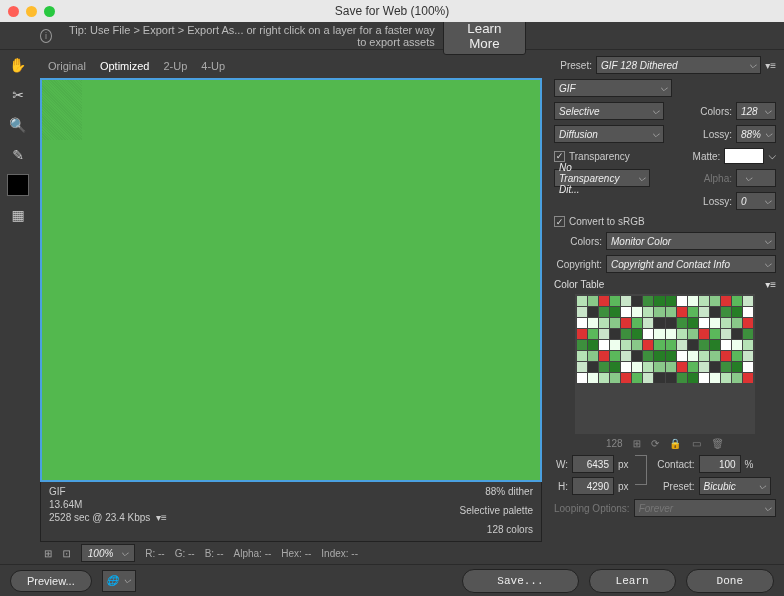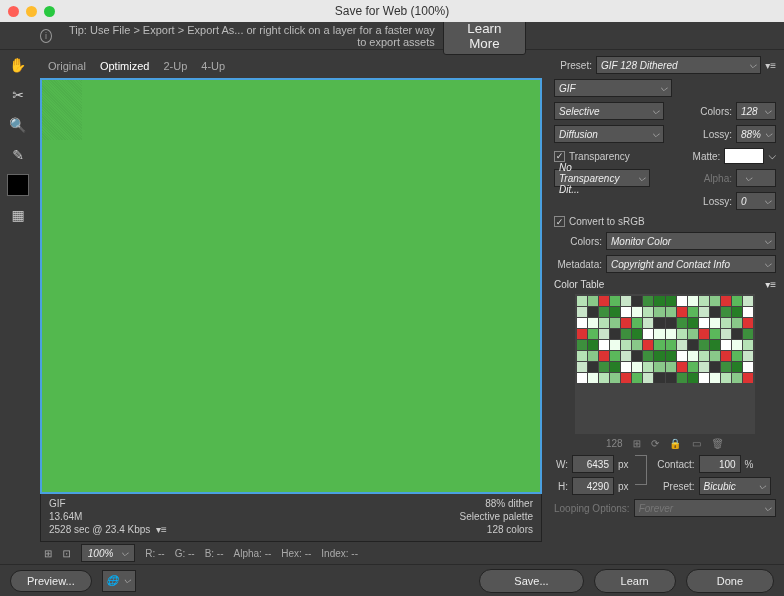--- a/index.html
+++ b/index.html
@@ -16,42 +16,42 @@
 .toolcol { width: 36px; background: #3a3a3a; padding-top: 4px; display: flex; flex-direction: column; align-items: center; gap: 8px; }
 .toolcol .t { width: 22px; height: 22px; display: flex; align-items: center; justify-content: center; color: #ccc; font-size: 14px; }
 .toolcol .sw { width: 22px; height: 22px; background: #000; border: 1px solid #666; }
 .center { flex: 1; padding: 4px 6px 0 4px; display: flex; flex-direction: column; }
 .tabs { display: flex; gap: 14px; padding: 6px 8px 6px 8px; font-size: 11px; color: #aaa; }
 .tabs .tab.on { color: #fff; }
 .preview { flex: 1; border: 2px solid #4aa0e0; background: #53b84e; position: relative; }
 .preview .noise { position: absolute; left: 0; top: 0; width: 40px; height: 60px; background: repeating-linear-gradient(45deg,#4aa847,#4aa847 1px,#53b84e 1px,#53b84e 2px); opacity: .5; }
 .pinfo { background: #3a3a3a; border: 1px solid #222; border-top: none; padding: 4px 8px 6px 8px; display: flex; font-size: 10px; color: #ccc; }
 .pinfo .l { display: flex; flex-direction: column; gap: 2px; }
-.pinfo .r { margin-left: auto; text-align: right; display: flex; flex-direction: column; gap: 2px; }
+.pinfo .r { margin-left: auto; text-align: right; display: flex; flex-direction: column; gap: 8px; }
 .statrow { height: 22px; display: flex; align-items: center; gap: 10px; padding: 2px 4px; font-size: 10px; color: #aaa; }
 .statrow .sel { background: #555; border: 1px solid #222; padding: 1px 6px; color: #eee; display: inline-flex; align-items: center; gap: 4px; }
 .right { width: 236px; padding: 6px 8px 0 6px; font-size: 10px; color: #ccc; overflow: hidden; }
 .row { display: flex; align-items: center; gap: 4px; margin-bottom: 5px; }
 .row .lab { text-align: right; }
 .sel, .inp { background: #555; border: 1px solid #222; color: #eee; font-size: 10px; padding: 2px 4px; height: 18px; }
 .sel { display: inline-flex; align-items: center; justify-content: space-between; font-style: italic; }
 .sel::after { content: "⌵"; font-size: 9px; margin-left: 4px; color: #bbb; }
 .chk { width: 11px; height: 11px; border: 1px solid #888; display: inline-flex; align-items: center; justify-content: center; font-size: 9px; color: #ddd; }
 .swatch { width: 40px; height: 16px; background: #fff; border: 1px solid #222; }
 .sect { color: #ddd; margin: 6px 0 4px 0; font-size: 10px; text-align: right; }
 .ct { width: 180px; height: 140px; background: #444; position: relative; margin: 0 auto 4px; }
 .ctgrid { display: grid; grid-template-columns: repeat(16,1fr); grid-auto-rows: 10px; gap: 1px; padding: 2px; }
 .ctgrid div { background: #6c6; }
 .ctools { display: flex; gap: 10px; justify-content: center; color: #888; font-size: 10px; margin-bottom: 6px; }
 .isrow { display: flex; align-items: center; gap: 4px; margin-bottom: 4px; }
 .isrow .lab { width: 14px; text-align: right; }
 .isrow .inp { width: 42px; text-align: right; }
 .bottom { height: 32px; background: #3a3a3a; border-top: 1px solid #2a2a2a; display: flex; align-items: center; padding: 0 10px; gap: 10px; }
 .btn { background: #555; border: 1px solid #222; color: #eee; padding: 4px 16px; border-radius: 12px; font-size: 11px; }
-.btn.pill { border-radius: 14px; padding: 5px 34px; }
+.btn.pill { border-radius: 14px; padding: 5px 34px; font-family: Liberation Mono, monospace; }
 .link { width: 12px; height: 30px; border: 1px solid #777; border-left: none; margin: 0 2px; }
 .dim { color: #777; }
 </style>
 </head>
 <body>
 
 <div class="titlebar">
   <div class="traffic">
     <div class="tdot tr"></div>
     <div class="tdot ty"></div>
@@ -148,21 +148,21 @@
       </div>
     <div class="row" style="margin-top:6px">
         <span class="chk">✓</span>
         <span>Convert to sRGB</span>
       </div>
     <div class="row">
         <span class="lab" style="width:48px">Colors:</span>
         <span class="sel" style="flex:1">Monitor Color</span>
       </div>
     <div class="row">
-        <span class="lab" style="width:48px">Metadata:</span>
+        <span class="lab" style="width:48px">Copyright:</span>
         <span class="sel" style="flex:1">Copyright and Contact Info</span>
       </div>
 
     <div class="sect" style="display:flex">
         <span>Color Table</span>
         <span style="margin-left:auto">▾≡</span>
       </div>
     <div class="ct">
         <div class="ctgrid" id="ctgrid">
           <div style="background: rgb(182, 226, 182);"></div>

